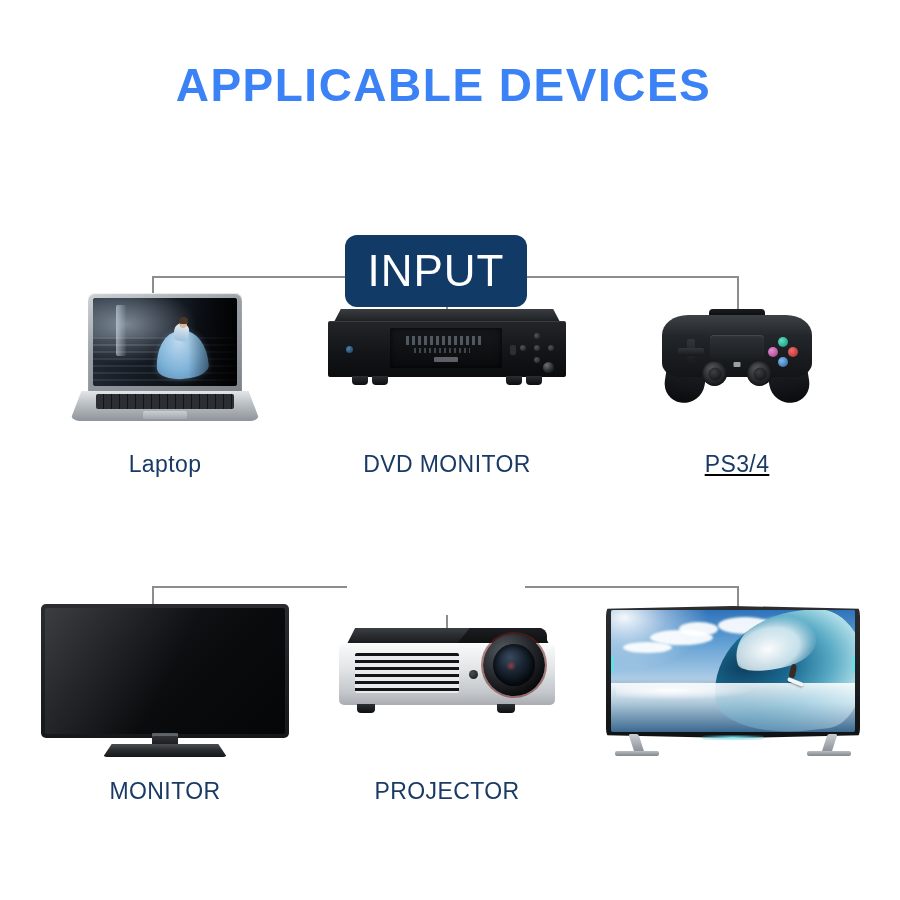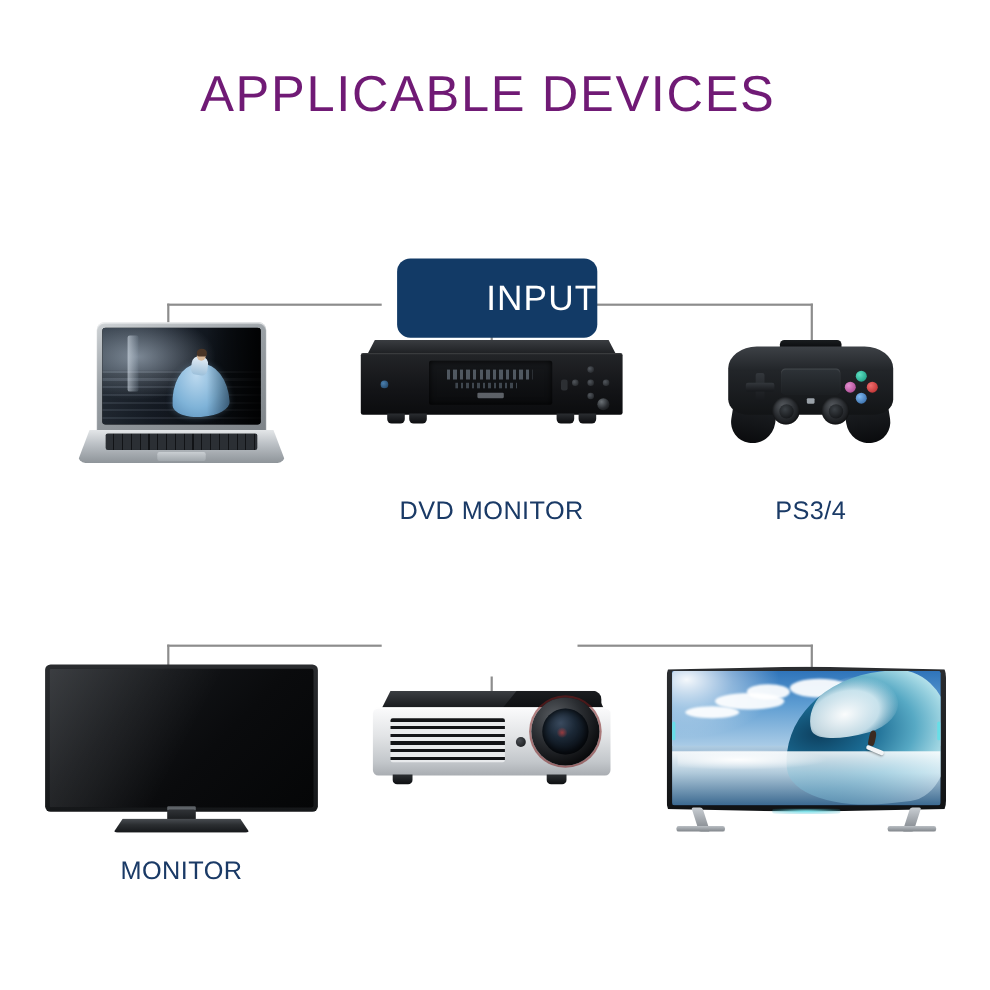--- a/index.html
+++ b/index.html
@@ -8,39 +8,38 @@
     background: #ffffff;
     font-family: "Liberation Sans", sans-serif;
     overflow: hidden;
   }
   .page { position: relative; width: 900px; height: 900px; background: #fff; }
 
   
   .title {
     position: absolute; top: 58px; left: 0; width: 887px;
     text-align: center;
-    font-size: 46px; font-weight: 400; letter-spacing: 1.5px;
-    color: #701a75;
+    font-size: 46px; font-weight: 700; letter-spacing: 1.5px;
+    color: #3b82f6;
     font-family: "Liberation Sans", sans-serif;
   }
 
   
   .line-h { position: absolute; height: 2px; background: #8d8d8d; }
   .line-v { position: absolute; width: 2px; background: #8d8d8d; }
 
   
   .hub {
     position: absolute;
     background: #123a66;
     border-radius: 12px;
     color: #ffffff;
-    display: flex; align-items: center; justify-content: flex-end;
-    font-size: 32px; font-weight: 400; letter-spacing: 1px;
+    display: flex; align-items: center; justify-content: center;
+    font-size: 44px; font-weight: 400; letter-spacing: 1px;
     z-index: 5;
-    margin-left: 16px;
   }
   #hub-input  { left: 345px; top: 235px; width: 182px; height: 72px; }
   #hub-output { left: 345px; top: 545px; width: 182px; height: 72px; }
 
   
   .device { position: absolute; text-align: center; }
   .device .art { position: relative; width: 100%; height: 150px; }
   .caption {
     font-size: 23px; color: #1a3a66; letter-spacing: .4px;
     font-family: "Liberation Sans", sans-serif; white-space: nowrap;
@@ -285,20 +284,21 @@
             <div class="lap-head"></div>
             <div class="lap-hair"></div>
             <div class="lap-dark"></div>
           </div>
         </div>
         <div class="lap-base"></div>
         <div class="lap-kb"></div>
         <div class="lap-pad"></div>
       </div>
     </div>
+    <div class="caption" style="margin-top:16px;">Laptop</div>
   </div>
 
   <div class="device" style="left:330px; top:285px; width:234px;">
     <div class="art">
       <div class="dvd-wrap">
         <div class="dvd-top"></div>
         <div class="dvd-body">
           <div class="dvd-pwr"></div>
           <div class="dvd-panel">
             <div class="dvd-disp"></div>
@@ -315,21 +315,21 @@
         </div>
         <div class="dvd-foot" style="left:24px;"></div>
         <div class="dvd-foot" style="left:44px;"></div>
         <div class="dvd-foot" style="right:44px;"></div>
         <div class="dvd-foot" style="right:24px;"></div>
       </div>
     </div>
     <div class="caption" style="margin-top:16px;">DVD MONITOR</div>
   </div>
 
-  <div class="device" style="left:648px; top:285px; width:178px;">
+  <div class="device" style="left:648px; top:285px; width:178px;text-decoration:underline;">
     <div class="art">
       <div class="ps-wrap">
         <div class="ps-grip l"></div>
         <div class="ps-grip r"></div>
         <div class="ps-bar"></div>
         <div class="ps-body">
           <div class="ps-touch"></div>
           <div class="ps-dpad">
               <i class="v"></i>
               <i class="h"></i>
@@ -381,20 +381,21 @@
           <div class="prj-vent"></div>
           <div class="prj-dot"></div>
         </div>
         <div class="prj-lensring">
             <div class="prj-lens"></div>
           </div>
         <div class="prj-foot" style="left:18px;"></div>
         <div class="prj-foot" style="right:40px;"></div>
       </div>
     </div>
+    <div class="caption" style="margin-top:18px;">PROJECTOR</div>
   </div>
 
   <div class="device" style="left:604px; top:600px; width:258px;">
     <div class="art" style="height:160px;">
       <div class="tv-wrap">
         <div class="tv-frame">
           <div class="tv-screen">
             <div class="tv-sky"></div>
             <div class="tv-sun"></div>
             <div class="tv-cloud tv-c1"></div>

